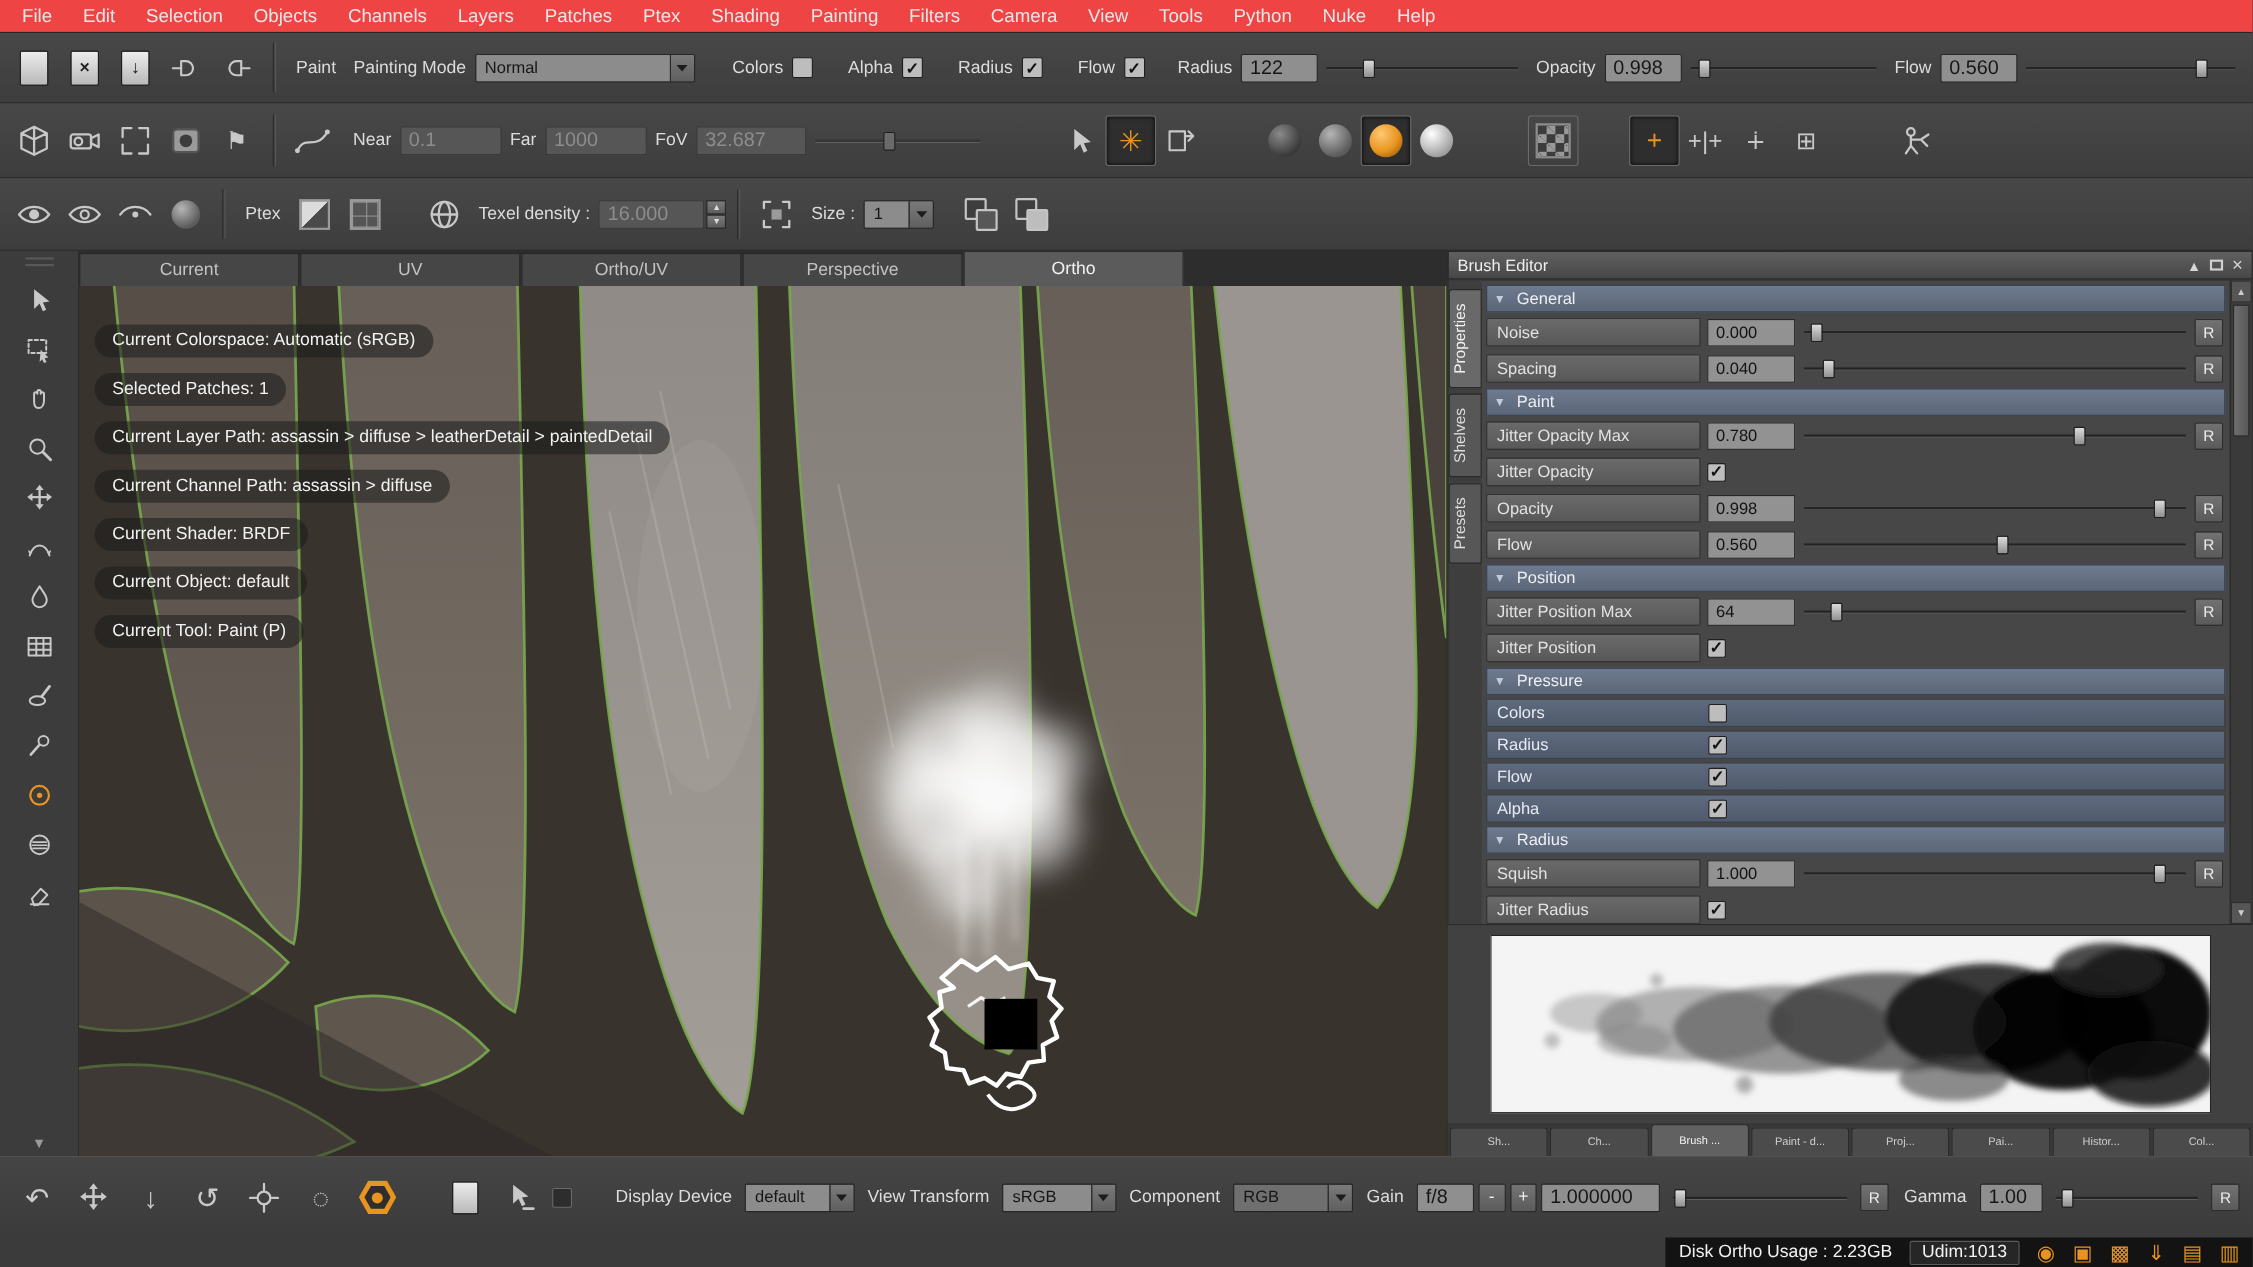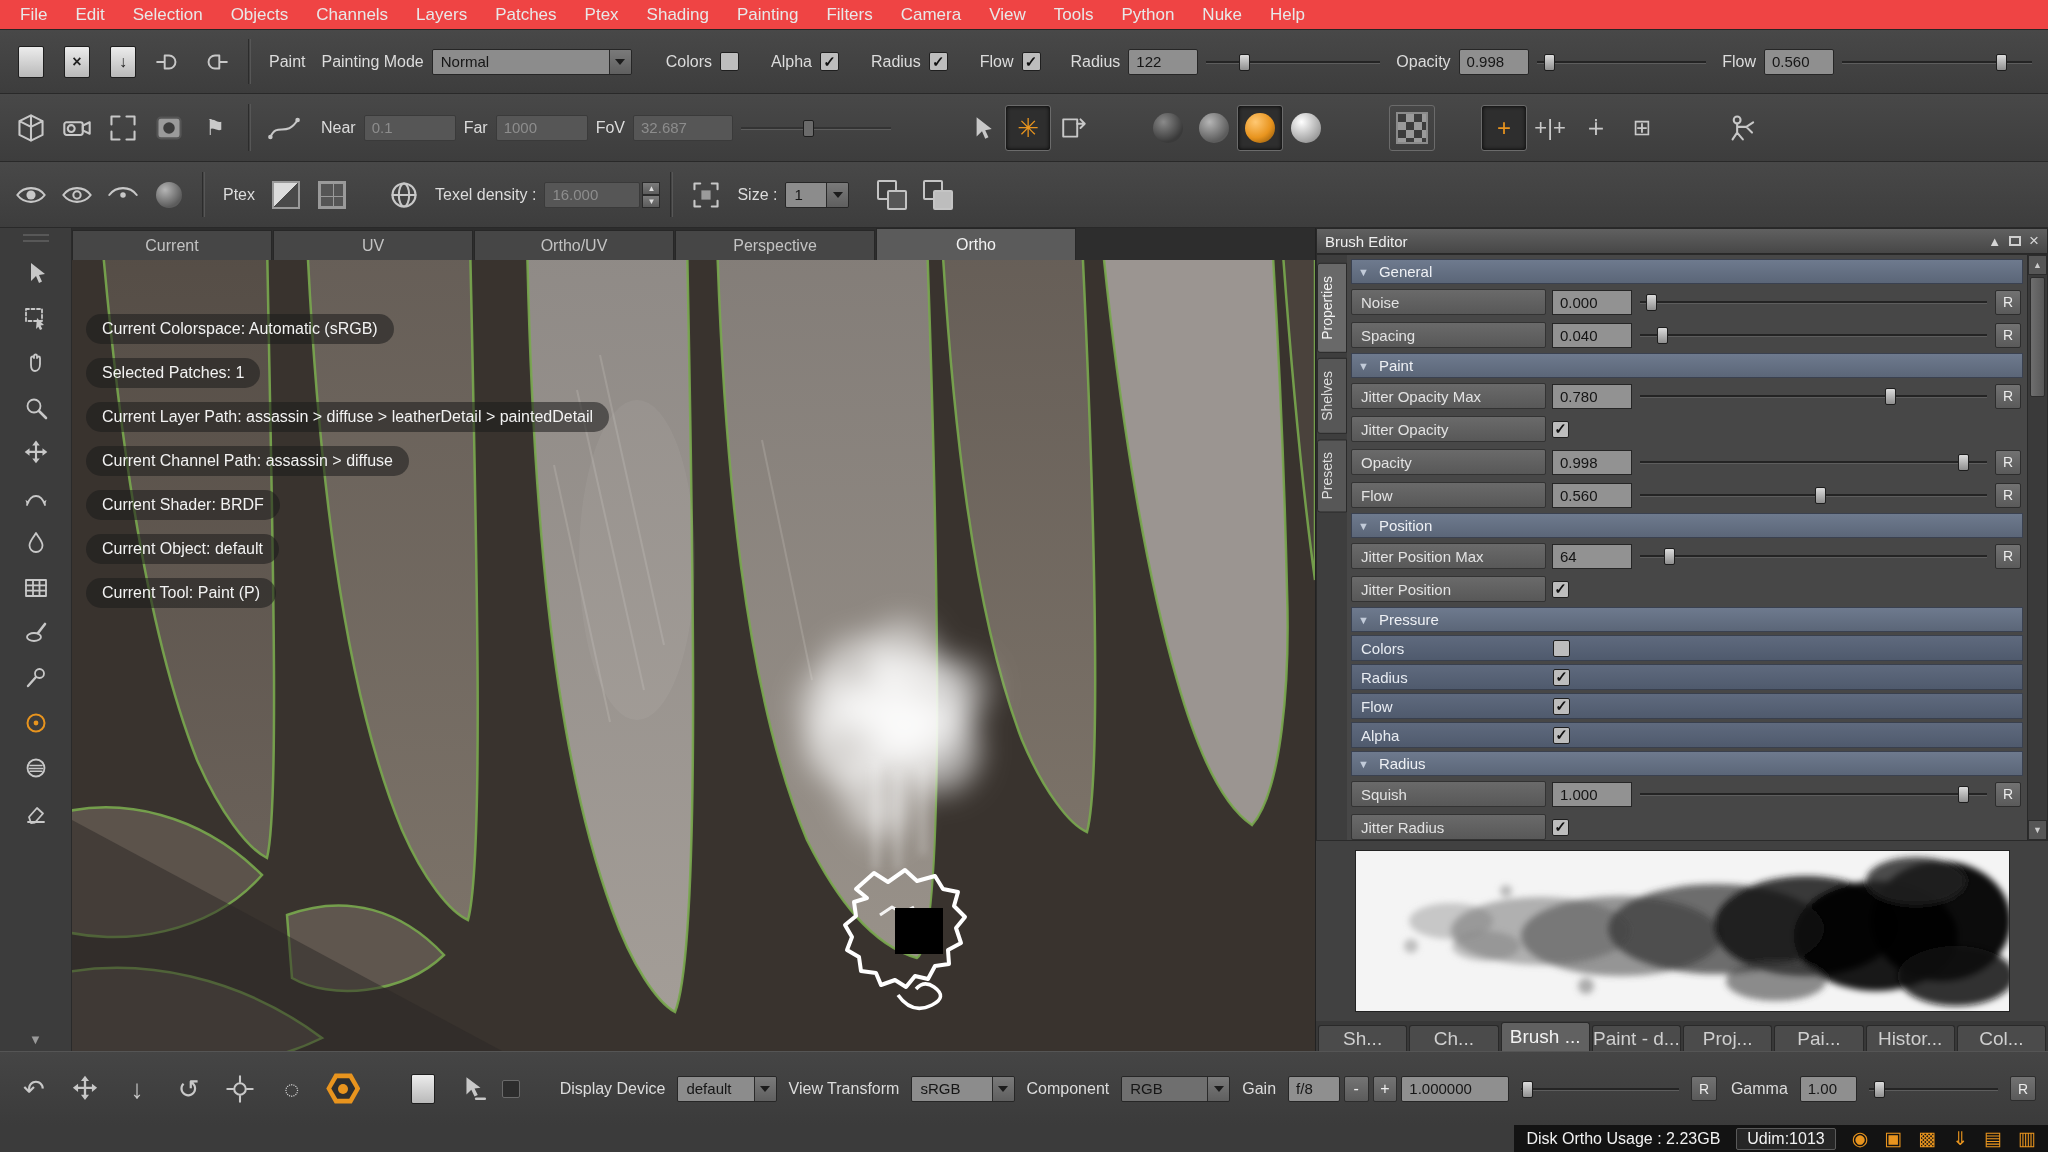--- a/index.html
+++ b/index.html
@@ -12,21 +12,21 @@
   .menu-item{padding:0 14px;font-size:17px;color:#e8e8e8;line-height:30px;cursor:default}
 
   
   .toolbar{display:flex;align-items:center;background:linear-gradient(#484848,#3d3d3d);border-bottom:1px solid #292929;padding:0 8px}
   .tb1{height:64px}.tb2{height:68px}.tb3{height:66px}
   .sep{width:3px;height:70%;border-left:1px solid #2c2c2c;border-right:1px solid #565656;margin:0 10px}
   .slot{width:46px;height:46px;display:flex;align-items:center;justify-content:center;border-radius:3px}
   .slot.active{background:#2e2e2e;border:1px solid #6b6b6b;box-shadow:inset 0 0 4px #000}
   .gicon{font-size:22px;color:#c9c9c9;line-height:1}
   .tlabel{color:#dcdcdc;margin:0 8px;white-space:nowrap}
-  .field{background:#8f8f8f;color:#161616;border:1px solid #262626;border-radius:2px;height:26px;display:flex;align-items:center;padding:0 7px;font-size:15px}
+  .field{background:#8f8f8f;color:#161616;border:1px solid #262626;border-radius:2px;height:26px;display:flex;align-items:center;padding:0 7px;font-size:18px}
   .field.disabled{background:#565656;color:#8d8d8d;border-color:#3a3a3a}
   .dropdown{display:flex;align-items:stretch;height:26px;border:1px solid #262626;border-radius:2px;overflow:hidden}
   .dd-value{background:#8c8c8c;color:#161616;display:flex;align-items:center;padding:0 8px;font-size:15px;flex:1}
   .dd-btn{width:22px;background:linear-gradient(#7a7a7a,#5f5f5f);display:flex;align-items:center;justify-content:center;border-left:1px solid #2a2a2a}
   .caret{width:0;height:0;border-left:5px solid transparent;border-right:5px solid transparent;border-top:6px solid #1c1c1c}
   .cb{width:19px;height:19px;background:#bdbdbd;border:1px solid #1f1f1f;border-radius:2px;color:#111;
       display:inline-flex;align-items:center;justify-content:center;font-size:15px;font-weight:bold}
   .cbgroup{display:flex;align-items:center;margin:0 12px}
   .slider{position:relative;height:18px;margin:0 8px}
   .slider .track{position:absolute;left:0;right:0;top:8px;height:3px;background:#242424;border-bottom:1px solid #5d5d5d}
@@ -64,21 +64,21 @@
   .side-btn{width:48px;height:42px;display:flex;align-items:center;justify-content:center;margin-bottom:3px;border-radius:3px}
   .sidebar-footer{margin-top:auto;color:#9a9a9a;font-size:13px;padding-bottom:4px}
 
   .center{flex:1;display:flex;flex-direction:column;min-width:0}
   .canvas-tabs{height:32px;background:#2d2d2d;display:flex;align-items:flex-end}
   .ctab{width:200px;height:30px;background:#464646;border:1px solid #272727;border-bottom:none;color:#c3c3c3;
         font-size:16px;display:flex;align-items:center;justify-content:center;margin-right:1px}
   .ctab.active{background:#5b5b5b;color:#f2f2f2;height:32px}
   .canvas{flex:1;position:relative;background:#38322e;overflow:hidden}
   .canvas svg.art{position:absolute;inset:0}
-  .hud{position:absolute;left:14px;top:54px;display:flex;flex-direction:column;align-items:flex-start;gap:14px}
+  .hud{position:absolute;left:14px;top:35px;display:flex;flex-direction:column;align-items:flex-start;gap:14px}
   .hud-pill{background:rgba(28,28,28,.55);border-radius:15px;padding:6px 16px;font-size:16px;color:#f2f2f2;white-space:pre}
 
   
   .right-panel{width:733px;background:#414141;border-left:1px solid #222;display:flex;flex-direction:column}
   .panel-title{height:26px;background:linear-gradient(#606060,#474747);border:1px solid #282828;display:flex;align-items:center;padding:0 8px;font-size:15px;color:#eee}
   .pt-icons{margin-left:auto;display:flex;align-items:center;gap:8px;color:#d5d5d5;font-size:13px}
   .box-icon{width:12px;height:10px;border:2px solid #cfcfcf;display:inline-block}
   .panel-body{flex:1;display:flex;background:#474747;border:1px solid #2a2a2a;min-height:0}
   .side-tabs{width:30px;display:flex;flex-direction:column;gap:5px;padding-top:8px;background:#3e3e3e}
   .side-tab{writing-mode:vertical-rl;transform:rotate(180deg);background:#575757;border:1px solid #2a2a2a;color:#ddd;
@@ -100,21 +100,21 @@
       font-size:14px;display:flex;align-items:center;justify-content:center;border-radius:2px;margin-right:2px}
   .prow.tint{height:26px;flex:0 0 26px;background:linear-gradient(#5f6a7e,#4f5a6d);border:1px solid #39404e}
   .prow.tint .prow-label{background:transparent;border:none;color:#e8ecf2}
   .vscroll{width:20px;background:#3a3a3a;border-left:1px solid #292929;display:flex;flex-direction:column}
   .sbtn{height:20px;background:#565656;border:1px solid #2c2c2c;color:#ccc;font-size:9px;display:flex;align-items:center;justify-content:center}
   .strack{flex:1;position:relative}
   .sthumb{position:absolute;top:2px;left:2px;right:2px;height:120px;background:linear-gradient(90deg,#6e6e6e,#585858);border:1px solid #2c2c2c;border-radius:2px}
   .preview-wrap{height:180px;display:flex;align-items:center;justify-content:center;background:#414141;padding:6px}
   .preview-box{width:655px;height:162px;background:#f4f4f4;border:1px solid #222}
   .bottom-tabs{height:30px;background:#383838;display:flex;align-items:flex-end;gap:2px;padding:0 2px}
-  .btab{flex:1;height:26px;background:#4b4b4b;border:1px solid #292929;border-bottom:none;color:#cfcfcf;font-size:19px;
+  .btab{flex:1;height:26px;background:#4b4b4b;border:1px solid #292929;border-bottom:none;color:#cfcfcf;font-size:10px;
       display:flex;align-items:center;justify-content:center;border-radius:3px 3px 0 0;white-space:nowrap;overflow:hidden}
   .btab.active{background:#616161;color:#f2f2f2;height:29px}
 
   
   .bottom-bar{height:74px;background:linear-gradient(#454545,#3b3b3b);border-top:1px solid #555;display:flex;align-items:center;padding:0 10px;gap:4px}
   .bb-slot{width:48px;height:48px;display:flex;align-items:center;justify-content:center;border-radius:3px}
   .bb-slot .gicon{font-size:26px}
   .hexwrap{position:relative;width:34px;height:32px}
   .hex{position:absolute;inset:0;background:#e8941e;clip-path:polygon(25% 3%,75% 3%,100% 50%,75% 97%,25% 97%,0 50%)}
   .hex-in{position:absolute;inset:5px;background:#2e2e2e;clip-path:polygon(25% 3%,75% 3%,100% 50%,75% 97%,25% 97%,0 50%)}

